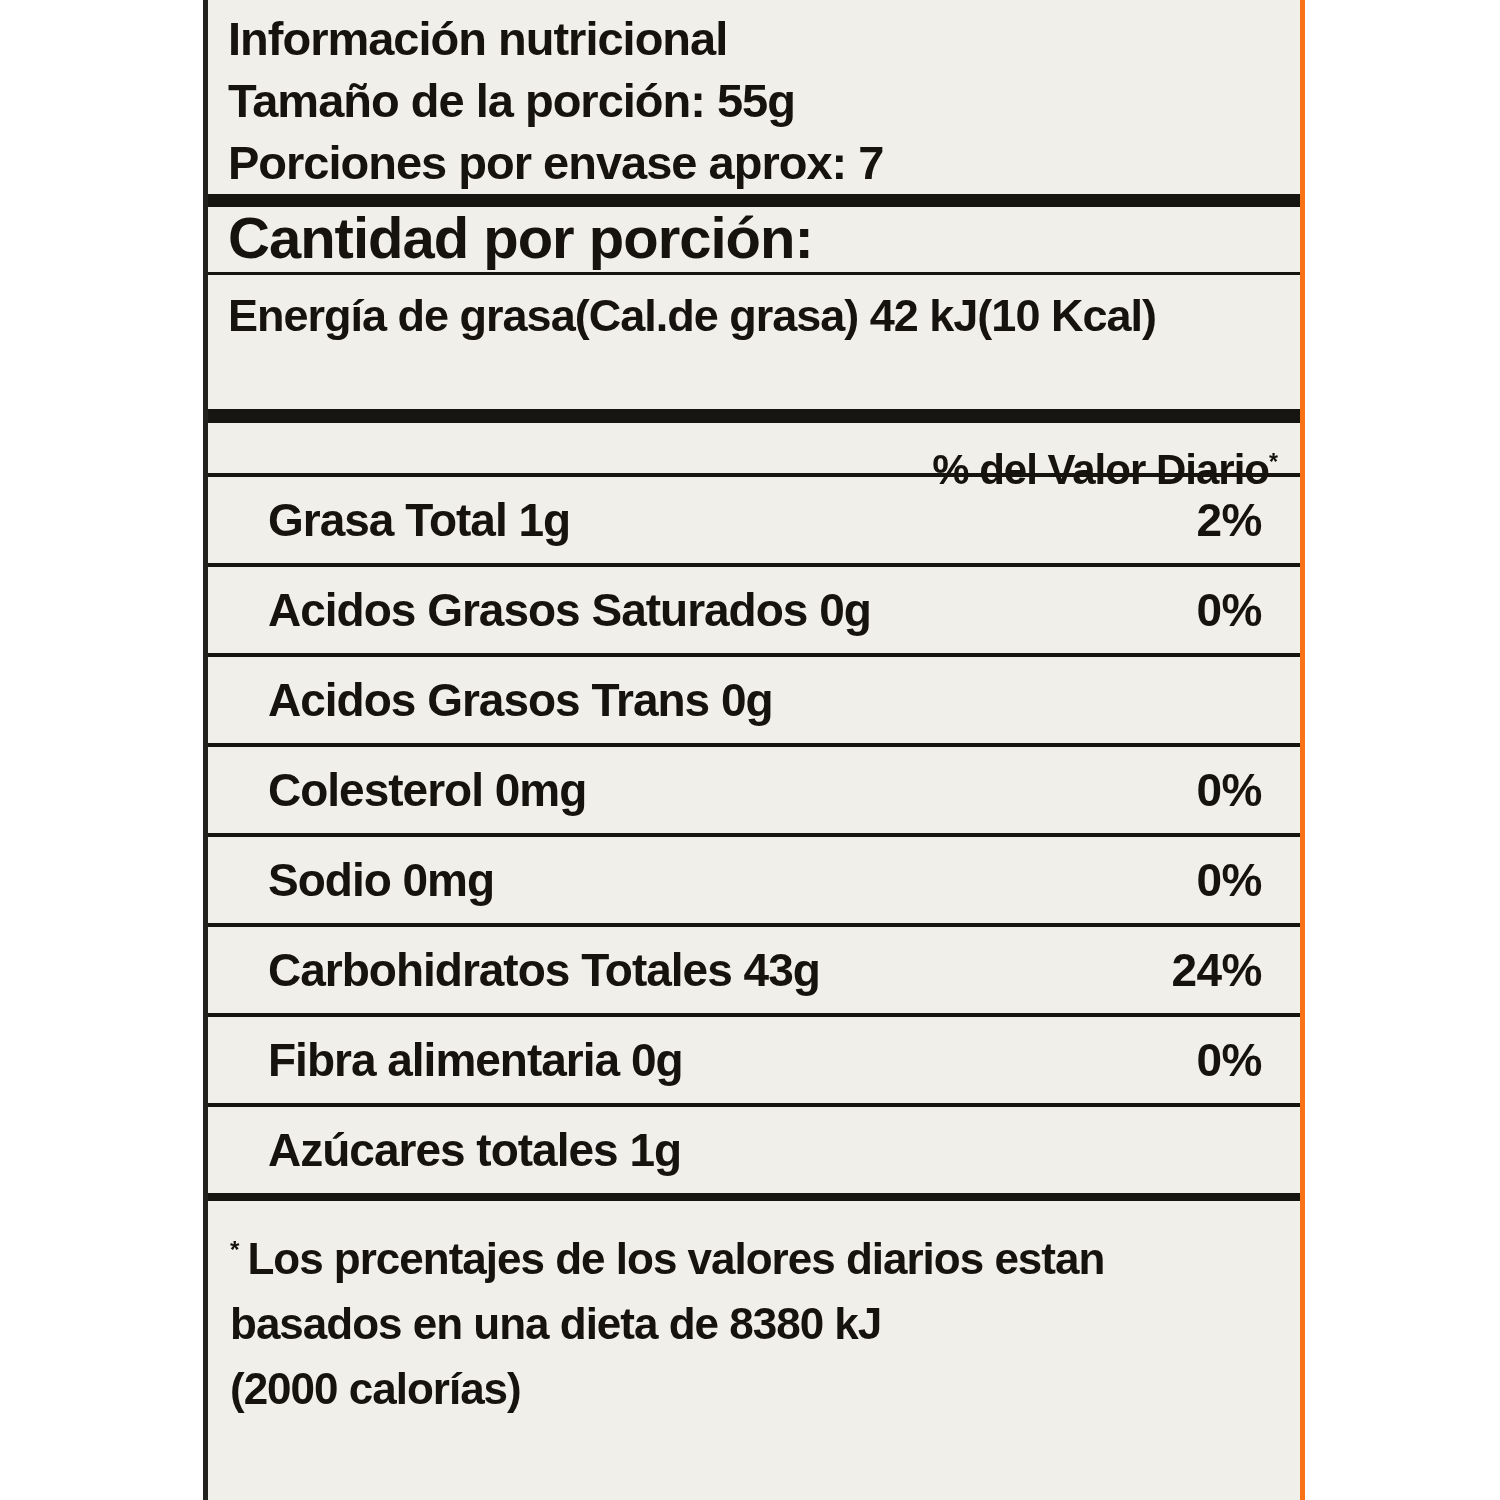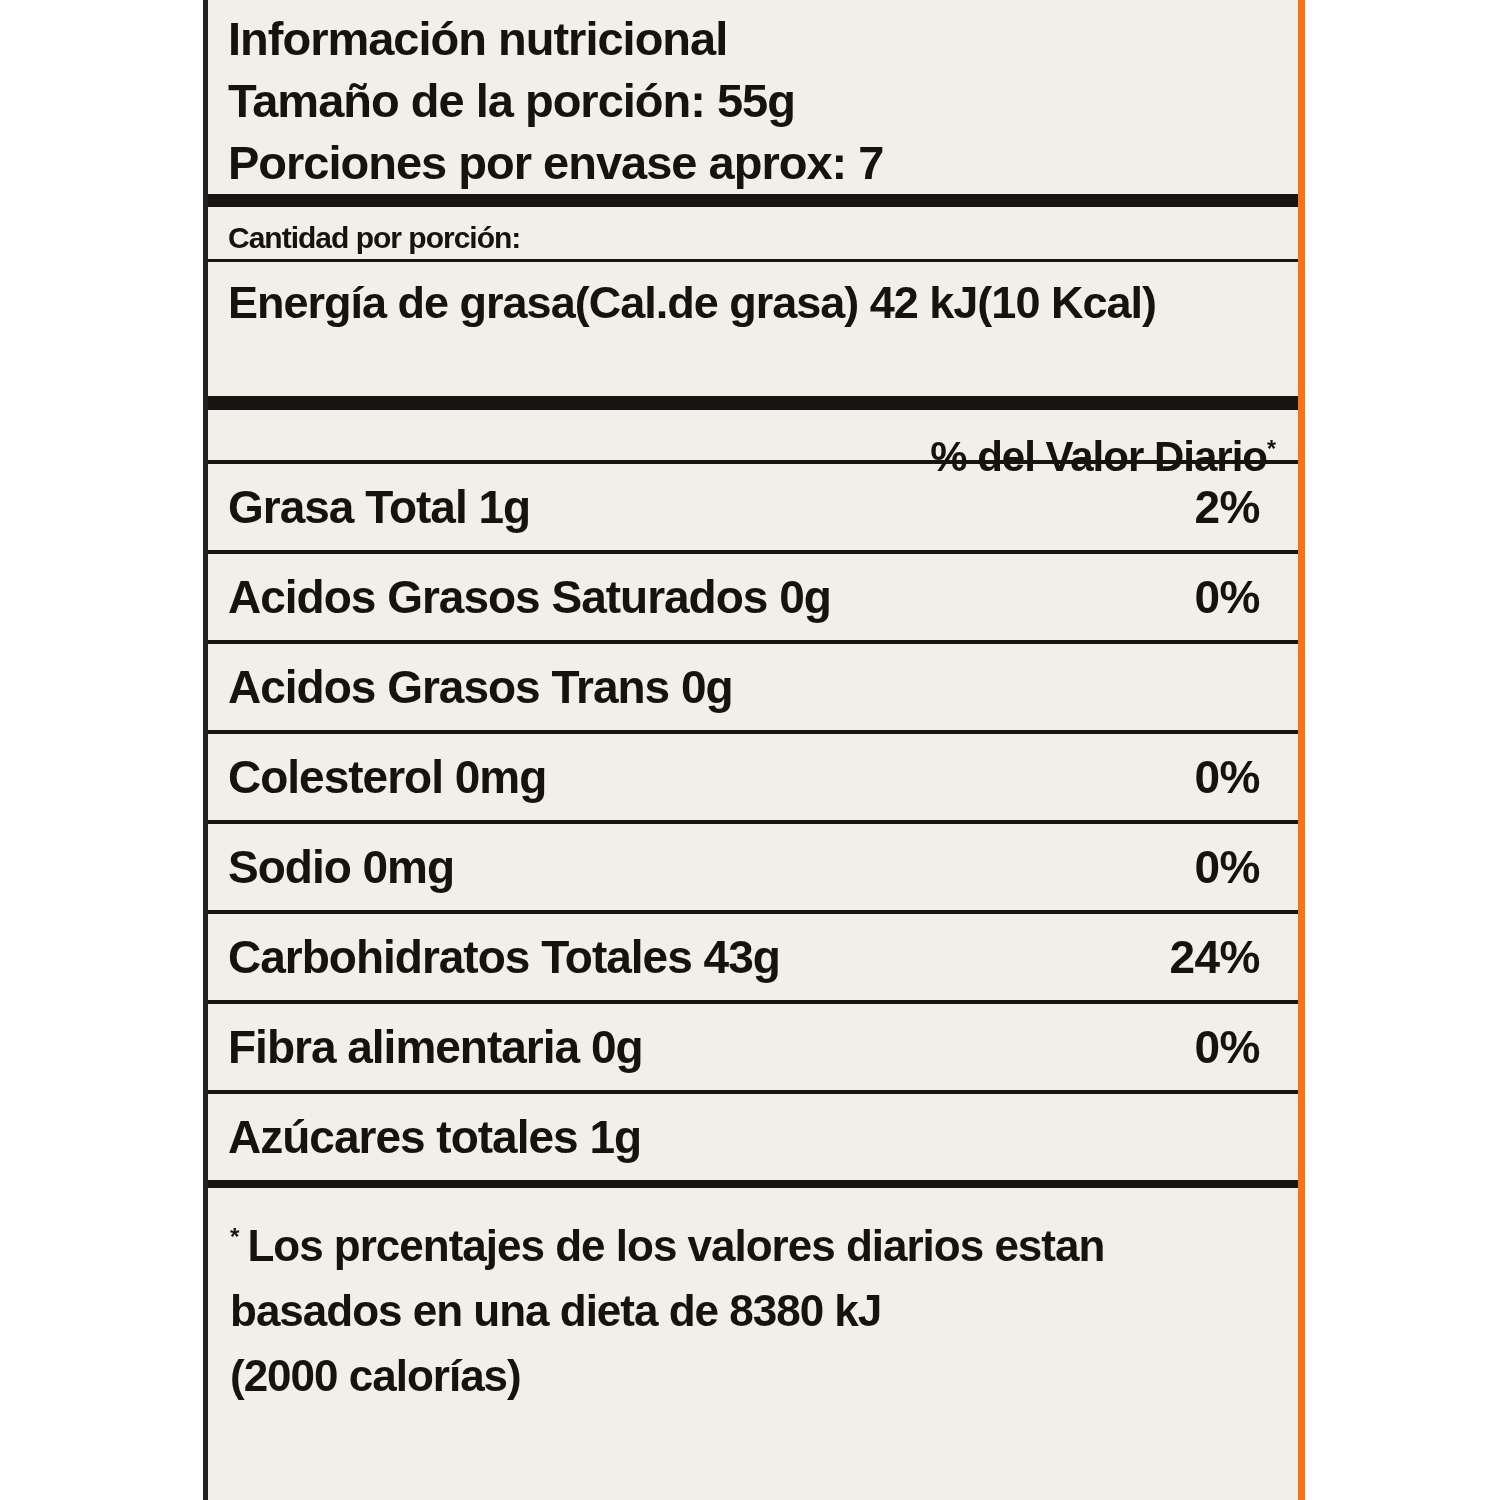--- a/index.html
+++ b/index.html
@@ -19,32 +19,32 @@
   }
   .nutrition-label {
     position: absolute;
     left: 203px;
     top: 0;
     width: 1102px;
     height: 1500px;
     box-sizing: border-box;
     background: #f0efea;
     border-left: 5px solid #23211d;
-    border-right: 7px solid #f97316;
+    border-right: 5px solid #f97316;
     color: #16130e;
     font-weight: 700;
     letter-spacing: -1px;
   }
   .bar { background: #171511; width: 100%; }
   .bar-thick { height: 13px; }
   .bar-thin  { height: 3px; }
   .bar-row   { height: 4px; }
   .sec-header { height: 194px; padding: 8px 0 0 20px; box-sizing: border-box; }
   .sec-header .line { font-size: 47px; line-height: 62px; white-space: nowrap; }
-  .sec-amount { height: 52px; font-size: 30px; line-height: 62px; padding-left: 20px; box-sizing: border-box; }
+  .sec-amount { height: 65px; font-size: 58px; line-height: 62px; padding-left: 20px; box-sizing: border-box; }
   .sec-energy { height: 134px; padding: 10px 0 0 20px; box-sizing: border-box; }
   .sec-energy .line { font-size: 45px; line-height: 61px; white-space: nowrap; }
   .bar-thick2 { height: 14px; }
   .dv-row {
     height: 50px;
     box-sizing: border-box;
     text-align: right;
     padding-right: 22px;
     font-size: 42px;
     line-height: 78px;
@@ -53,20 +53,21 @@
   .sup { font-size: 0.55em; vertical-align: 14px; letter-spacing: 0; }
   .nrow {
     height: 86px;
     box-sizing: border-box;
     display: flex;
     justify-content: space-between;
     align-items: center;
     padding: 0 38px 0 20px;
     font-size: 46px;
     white-space: nowrap;
+    margin-left: 40px;
   }
   .nrow .dv { letter-spacing: -0.5px; }
   .footnote { padding: 16px 0 0 22px; box-sizing: border-box; }
   .footnote .line { font-size: 44px; line-height: 65px; white-space: nowrap; }
   .footnote .sup { vertical-align: 16px; margin-right: 8px; }
 </style>
 </head>
 <body>
 
 <div class="page">

